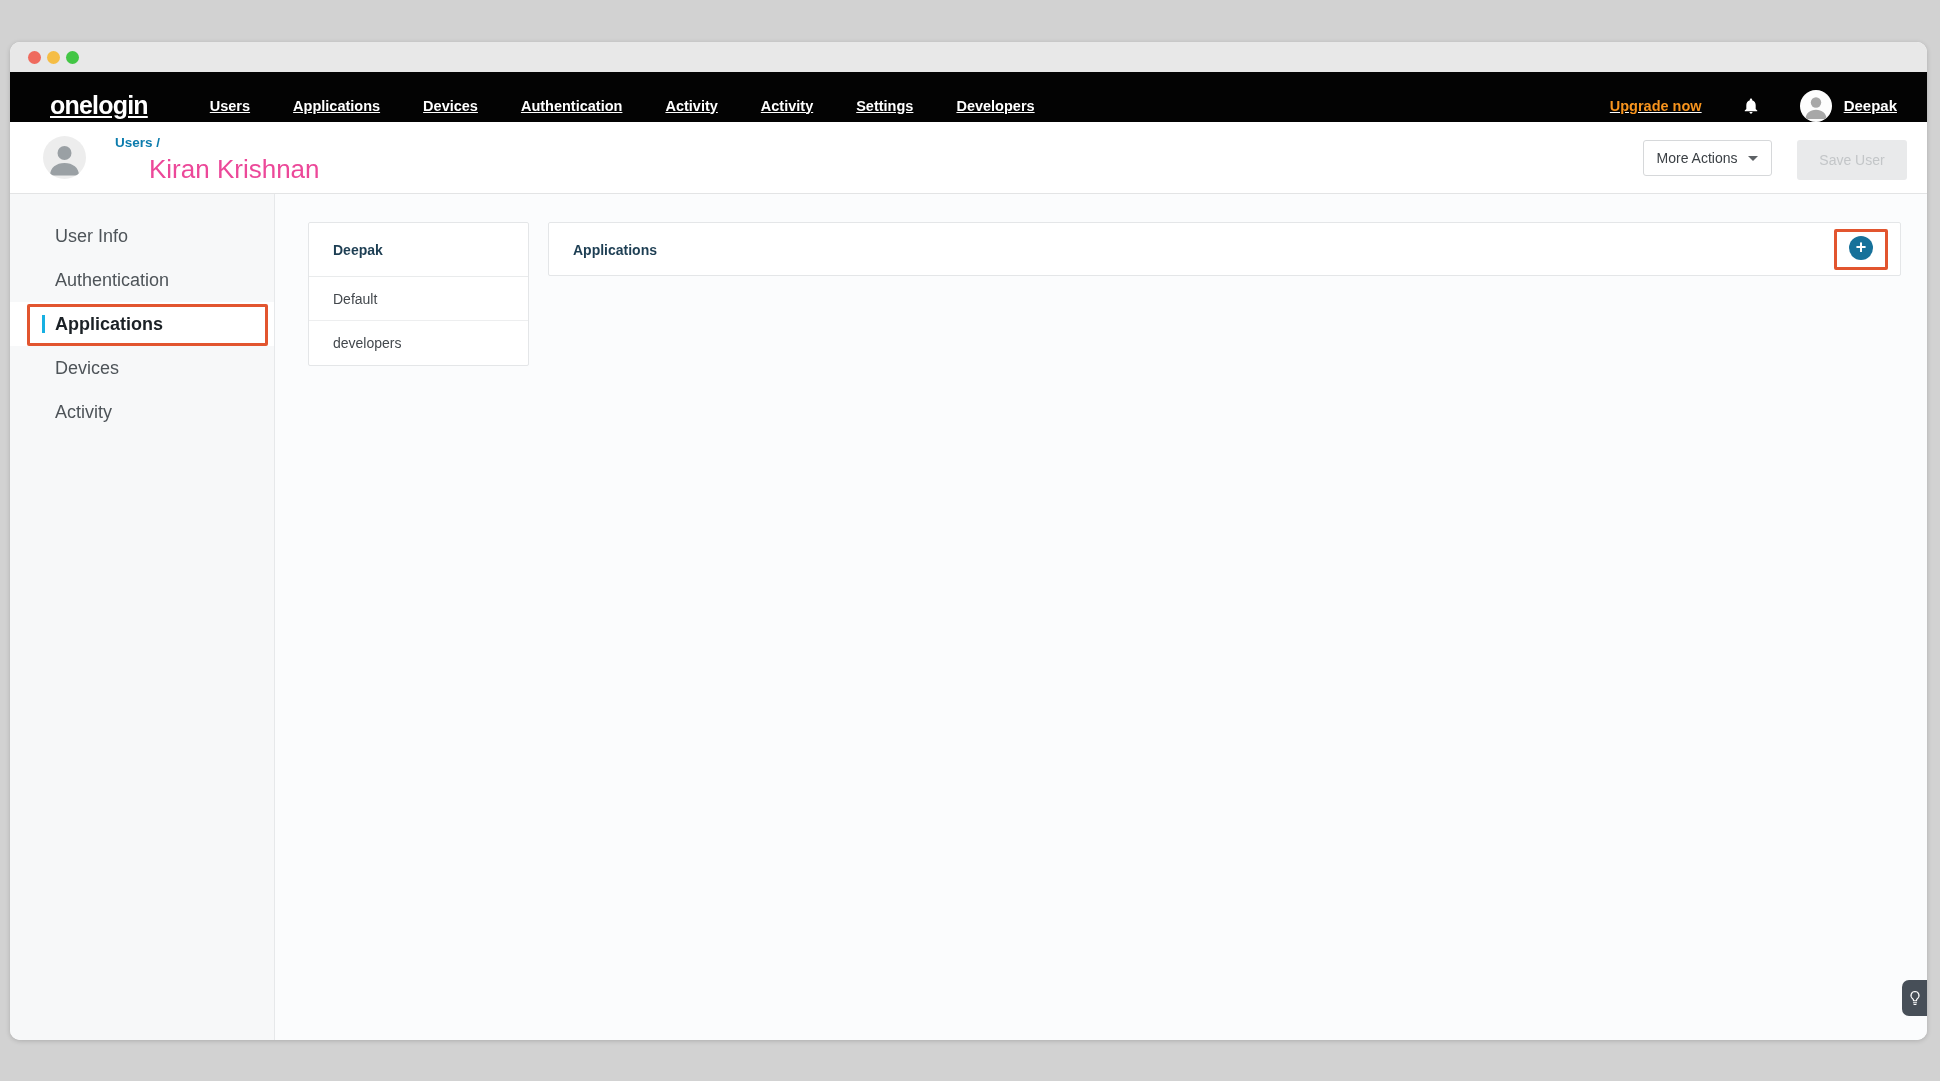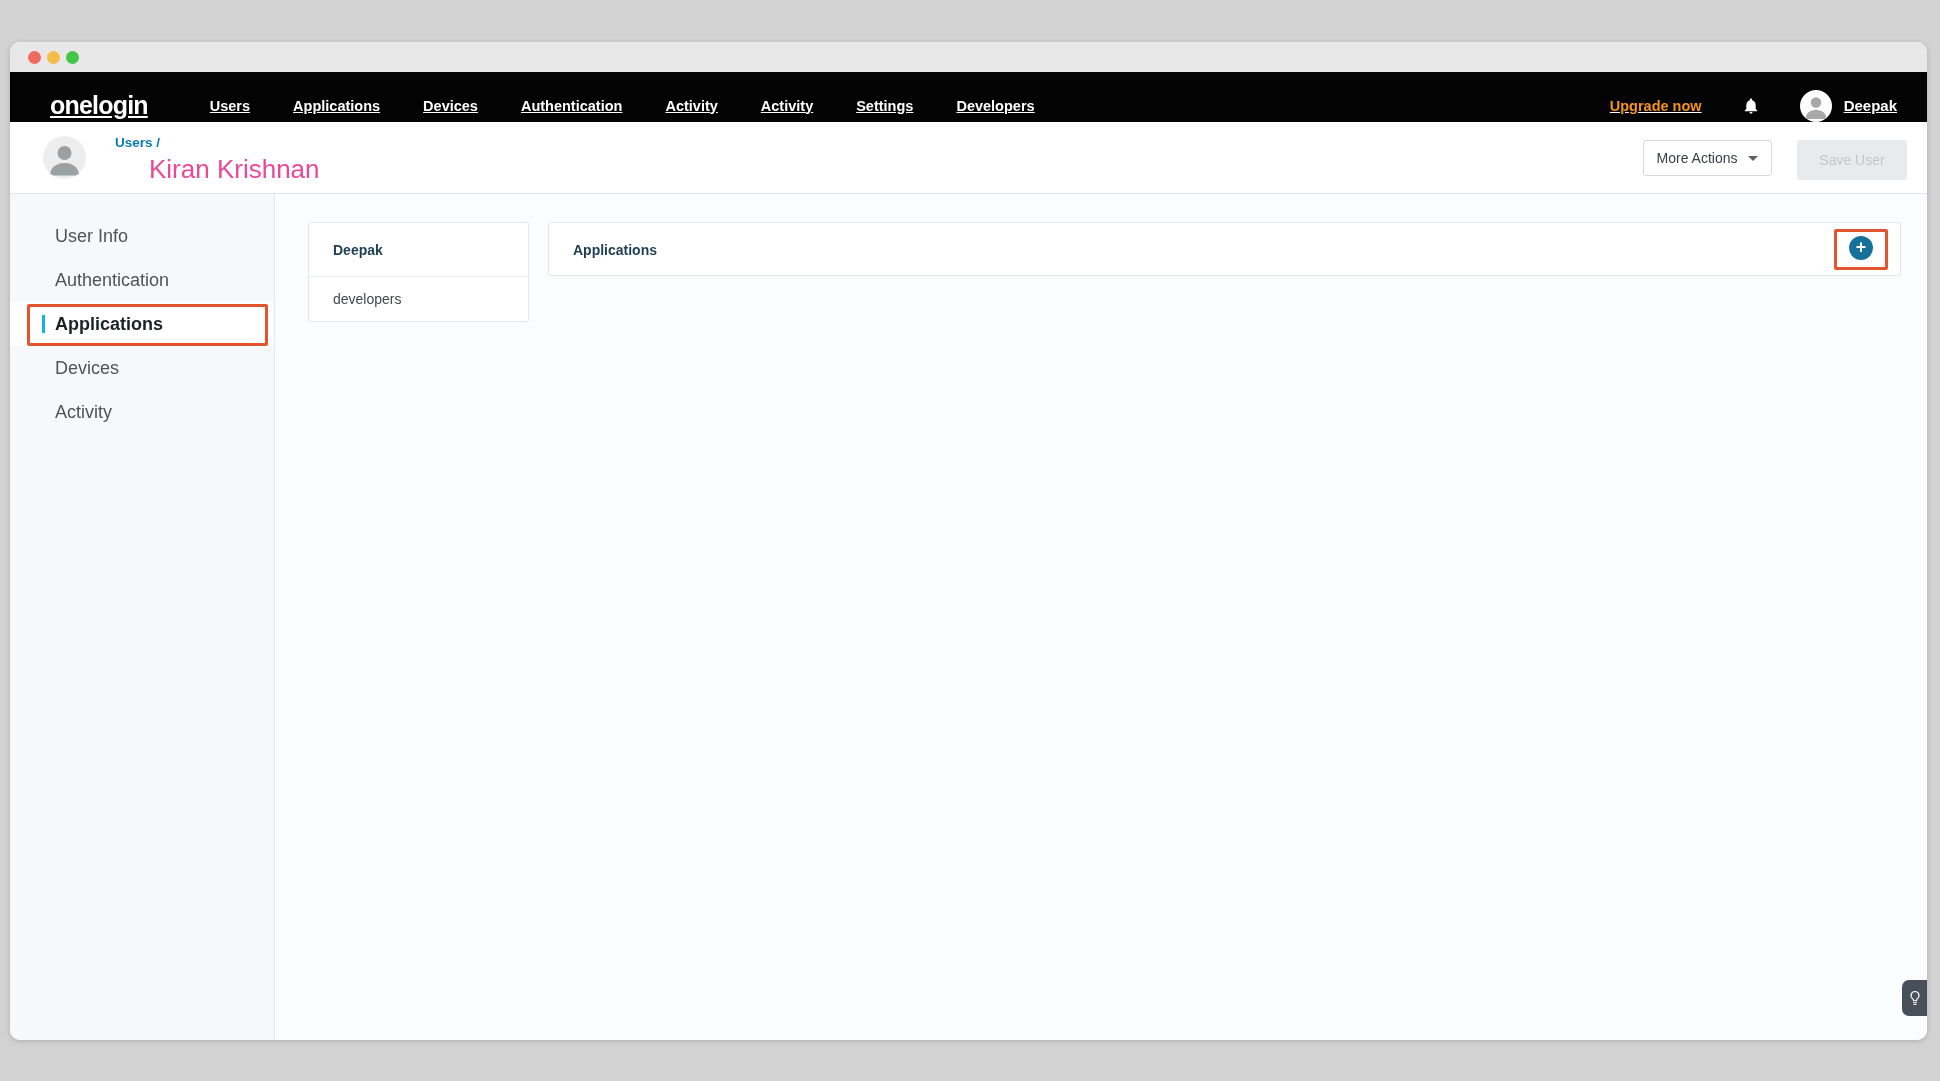--- a/index.html
+++ b/index.html
@@ -152,20 +152,21 @@
       <span class="sel-bar"></span>
       <span>Applications</span>
     </div>
     <div class="sidebar-item">Devices</div>
     <div class="sidebar-item">Activity</div>
   </div>
   <div class="annot annot-sidebar"></div>
 
   <div class="panel roles-panel">
     <div class="panel-header">Deepak</div>
+    <div class="roles-row">Default</div>
     <div class="roles-row">developers</div>
   </div>
 
   <div class="panel apps-panel">
     <div class="panel-header">Applications</div>
   </div>
   <div class="add-btn">
     <span>+</span>
   </div>
   <div class="annot annot-plus"></div>

